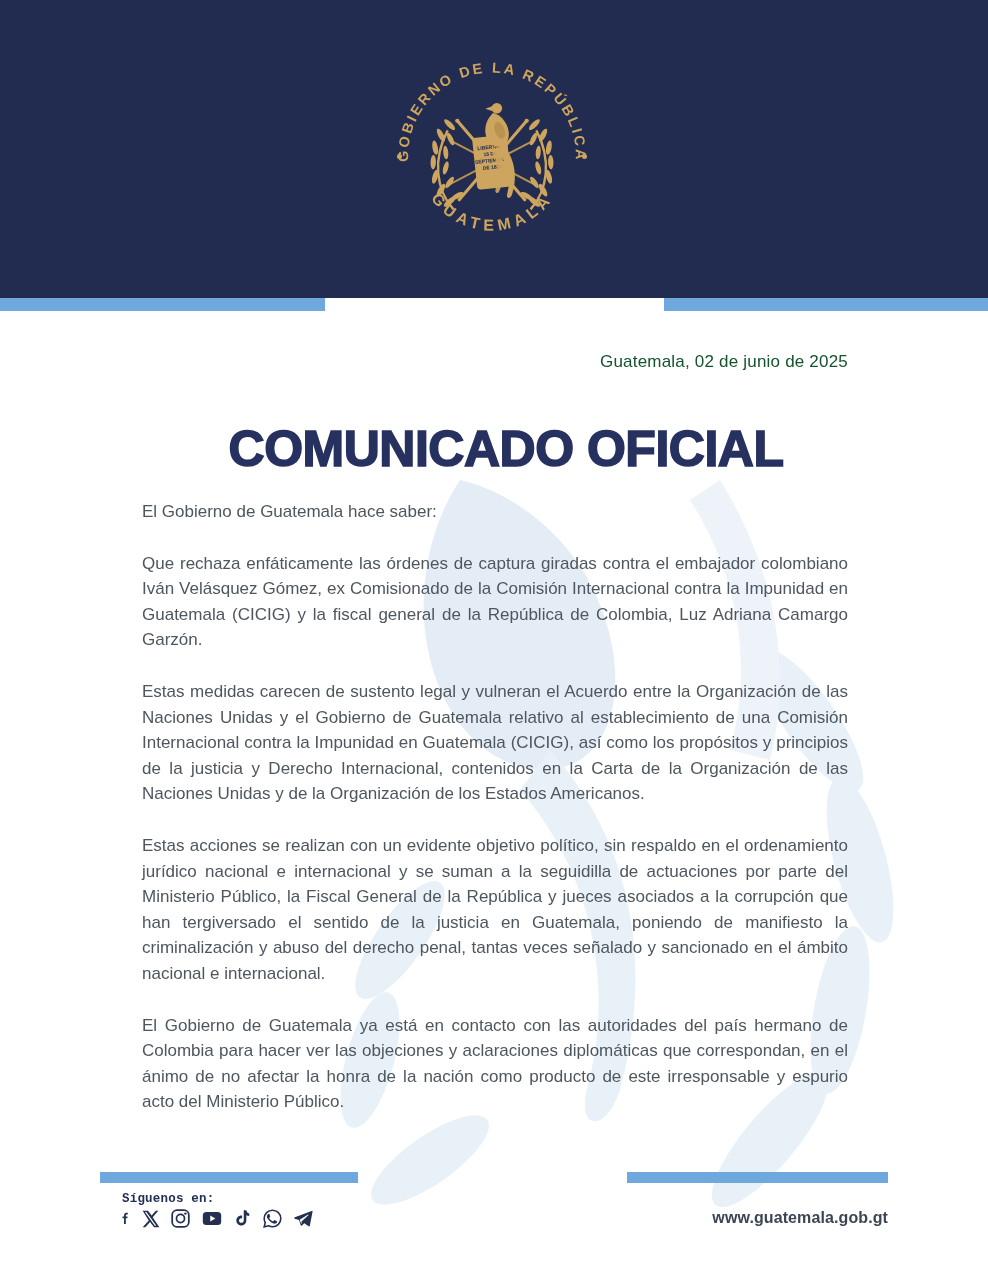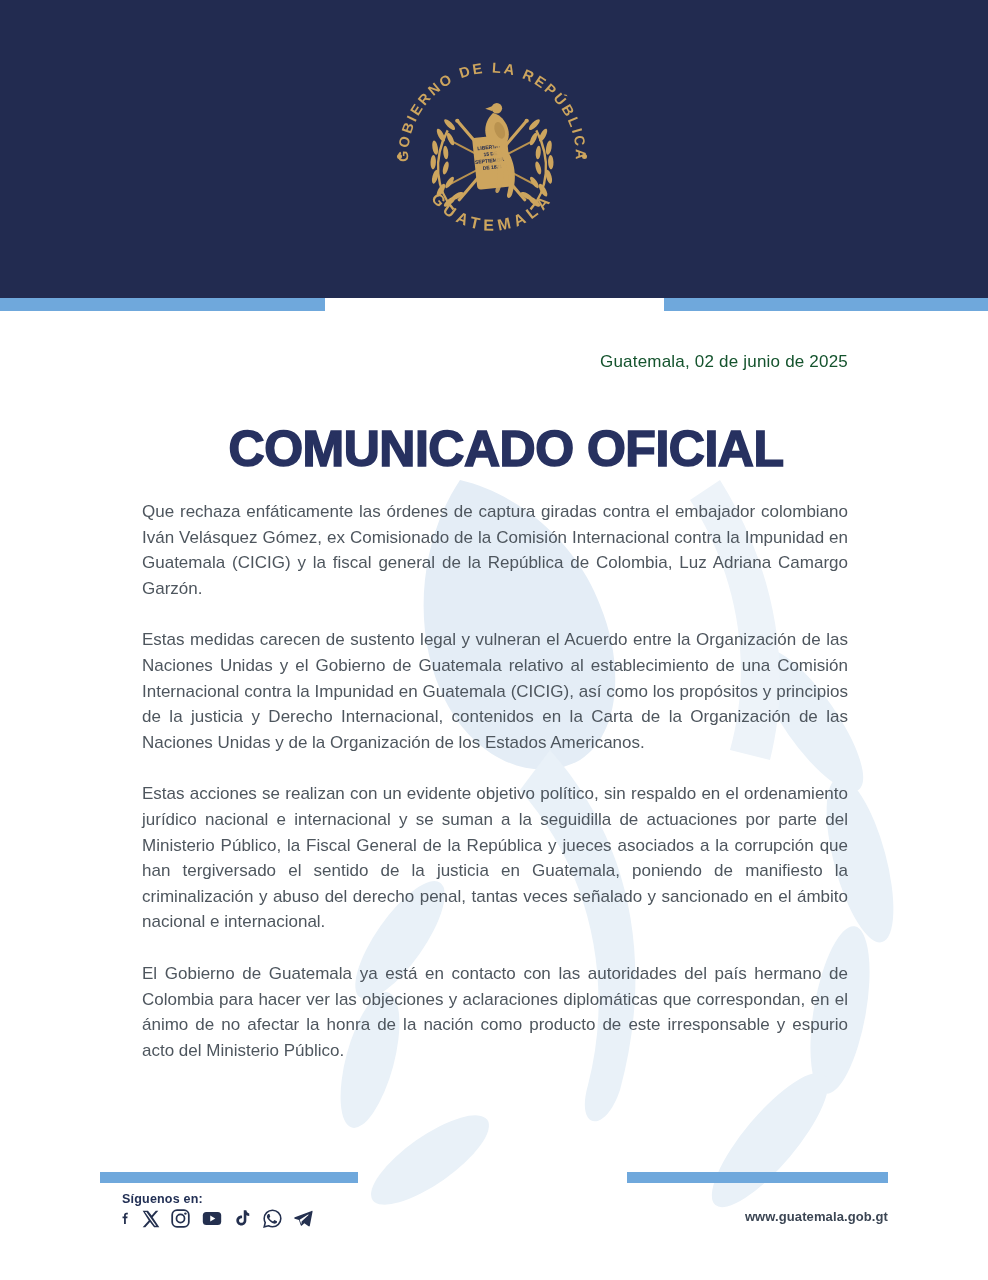--- a/index.html
+++ b/index.html
@@ -41,30 +41,30 @@
     font-size:17px;line-height:25.6px;color:#4e565e;
     text-align:justify;
   }
   .body-text p{margin:0 0 26px 0;}
   
   .fbar{position:absolute;height:11px;background:#6fa8dc;top:1172px;}
   .fbar.left{left:100px;width:258px;}
   .fbar.right{left:627px;width:261px;}
   .follow{
     position:absolute;left:122px;top:1192px;
-    font-size:12.5px;color:#223055;font-weight:bold;letter-spacing:.2px;
+    font-size:12.5px;color:#223055;font-weight:bold;letter-spacing:.2px;font-family:Liberation Mono, monospace;
   }
   .social{
     position:absolute;left:119px;top:1208px;
     display:flex;align-items:center;gap:9px;z-index:2;
   }
   .social .ic{display:inline-flex;align-items:center;justify-content:center;cursor:pointer;}
   .website{
     position:absolute;top:1209px;right:100px;
-    font-size:13px;font-weight:bold;color:#3b4553;letter-spacing:.1px;
+    font-size:16px;font-weight:bold;color:#3b4553;letter-spacing:.1px;
     cursor:pointer;z-index:2;
   }
 </style>
 </head>
 <body>
 
 <div class="page">
 
   <header class="masthead">
     <svg class="seal" viewBox="0 0 220 205" aria-hidden="true">
@@ -166,20 +166,21 @@
       <ellipse cx="590" cy="590" rx="85" ry="26" transform="rotate(100 590 590)"></ellipse>
       <ellipse cx="520" cy="720" rx="85" ry="26" transform="rotate(130 520 720)"></ellipse>
       <path d="M470,60 C520,140,545,240,520,340 L480,330 C505,240,485,150,440,80 Z" fill="#edf3f9"></path>
     </g>
   </svg>
 
   <main class="doc">
     <div class="date">Guatemala, 02 de junio de 2025</div>
     <h1 class="title">COMUNICADO OFICIAL</h1>
     <div class="body-text">
+      <p>El Gobierno de Guatemala hace saber:</p>
       <p>Que rechaza enfáticamente  las órdenes de captura giradas contra el embajador colombiano Iván Velásquez Gómez, ex Comisionado de la Comisión Internacional contra la Impunidad en Guatemala (CICIG) y la fiscal general de la República de Colombia, Luz Adriana Camargo Garzón.</p>
       <p>Estas medidas carecen de sustento legal y vulneran  el Acuerdo entre la Organización de las Naciones Unidas y el Gobierno de Guatemala relativo al establecimiento de una Comisión Internacional contra la Impunidad en Guatemala (CICIG), así como los propósitos y principios de la justicia y Derecho Internacional, contenidos en la Carta de la Organización de las Naciones Unidas y de la Organización de los Estados Americanos.</p>
       <p>Estas acciones se realizan con un evidente objetivo político, sin respaldo en el ordenamiento jurídico nacional e internacional y se suman a la seguidilla de actuaciones por parte del Ministerio Público, la Fiscal General de la República y jueces asociados a la corrupción que han tergiversado el sentido de la justicia en Guatemala, poniendo de manifiesto la criminalización y abuso del derecho penal, tantas veces señalado y sancionado en el ámbito nacional e internacional.</p>
       <p>El Gobierno de Guatemala ya está en contacto con las autoridades del país hermano de Colombia para hacer ver las objeciones y aclaraciones diplomáticas que correspondan, en el ánimo de no afectar la honra de la nación como producto de este irresponsable y espurio acto del Ministerio Público.</p>
     </div>
   </main>
 
   <div class="fbar left"></div>
   <div class="fbar right"></div>
 

